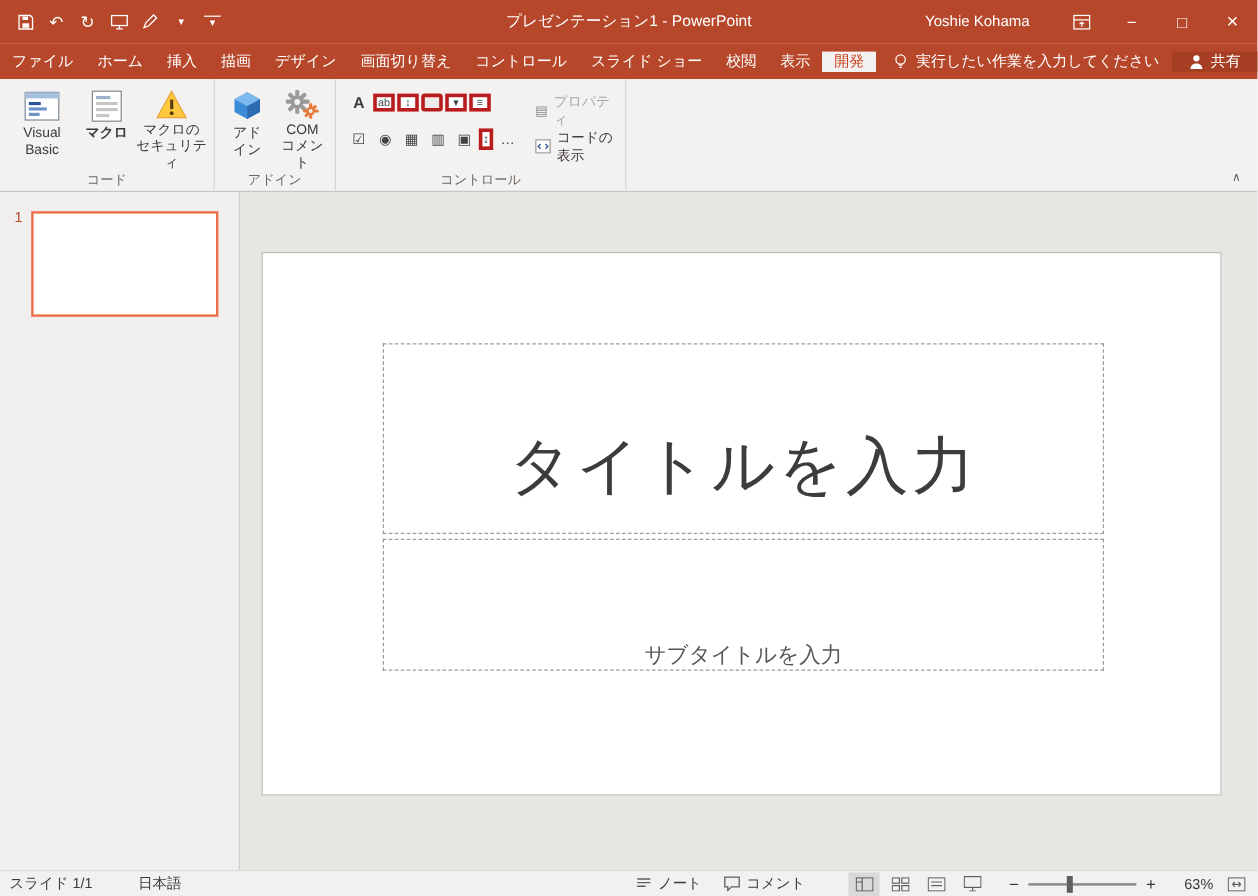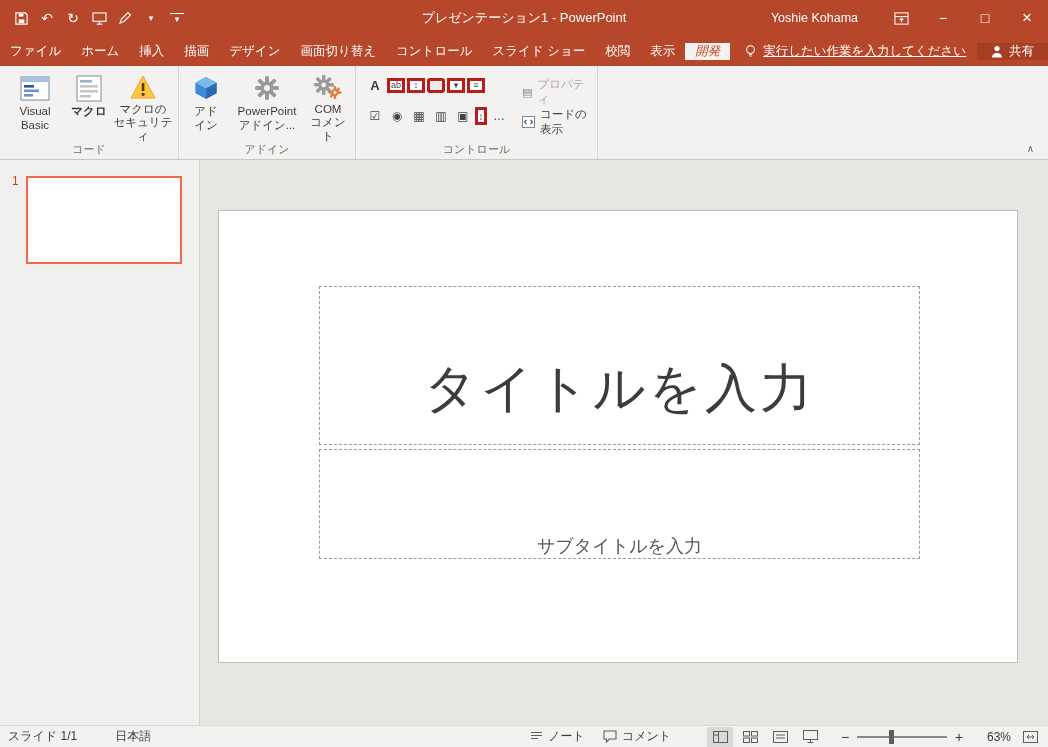--- a/index.html
+++ b/index.html
@@ -20,22 +20,22 @@
   .tb-right { margin-left:auto; display:flex; align-items:center; height:36px; }
   .user-name { font-size:12.5px; margin-right:22px; }
   .win-btn { width:42px; height:36px; display:flex; align-items:center; justify-content:center;
              font-size:14px; color:#fff; }
   .win-btn.close { font-size:17px; }
 
   
   .tabrow { position:absolute; top:36px; left:0; right:0; height:30px; background:#B7472A;
             display:flex; align-items:center; color:#fff; }
   .tab { padding:0 10px; font-size:12.5px; display:flex; align-items:center; white-space:nowrap; }
-  .tab.active { background:#F4F2F0; color:#C8441F;font-style:italic; }
-  .tellme { display:flex; align-items:center; gap:6px; font-size:12.5px; margin-left:14px; white-space:nowrap;text-decoration:underline; }
+  .tab.active { background:#F4F2F0; color:#C8441F; }
+  .tellme { display:flex; align-items:center; gap:6px; font-size:12.5px; margin-left:14px; white-space:nowrap; }
   .share-btn { margin-left:auto; background:#A53E23; display:flex; align-items:center; gap:6px;
                padding:0 14px; font-size:12.5px; }
 
   
   .ribbon { position:absolute; top:66px; left:0; right:0; height:94px; background:#F4F2F0;
             border-bottom:1px solid #C9C7C5; display:flex; }
   .rgroup { position:relative; height:100%; border-right:1px solid #D8D6D4; display:flex;
             align-items:flex-start; padding:3px 4px 16px 4px; }
   .rgroup-label { position:absolute; bottom:2px; left:0; right:0; text-align:center; font-size:11px;
                   color:#6A6866; }
@@ -227,36 +227,20 @@
         <span class="rbtn-icon">
           <svg width="26" height="26" viewBox="0 0 26 27">
               <polygon points="13,2 24,8 24,19 13,25 2,19 2,8" fill="#3C8BD9"></polygon>
               <polygon points="13,2 24,8 13,14 2,8" fill="#7CB8EC"></polygon>
               <polygon points="13,14 24,8 24,19 13,25" fill="#2B6CB0"></polygon>
             </svg>
         </span>
         <span class="rbtn-label">アド
 イン</span>
       </div>
-      <div class="rbtn ppt">
-        <span class="rbtn-icon">
-          <svg width="26" height="26" viewBox="0 0 26 26">
-              <g fill="#9A9A9A">
-                <rect x="11" y="1" width="4" height="24" rx="1.5"></rect>
-                <rect x="1" y="11" width="24" height="4" rx="1.5"></rect>
-                <rect x="11" y="1" width="4" height="24" rx="1.5" transform="rotate(45 13 13)"></rect>
-                <rect x="11" y="1" width="4" height="24" rx="1.5" transform="rotate(-45 13 13)"></rect>
-              </g>
-              <circle cx="13" cy="13" r="6.5" fill="#9A9A9A"></circle>
-              <circle cx="13" cy="13" r="3" fill="#F4F2F0"></circle>
-            </svg>
-        </span>
-        <span class="rbtn-label">PowerPoint
-アドイン...</span>
-      </div>
       <div class="rbtn">
         <span class="rbtn-icon">
           <svg width="28" height="26" viewBox="0 0 28 26">
               <g fill="#9A9A9A">
                 <rect x="8" y="1" width="3.4" height="20" rx="1.2"></rect>
                 <rect x="0" y="9" width="20" height="3.4" rx="1.2"></rect>
                 <rect x="8" y="1" width="3.4" height="20" rx="1.2" transform="rotate(45 9.7 11)"></rect>
                 <rect x="8" y="1" width="3.4" height="20" rx="1.2" transform="rotate(-45 9.7 11)"></rect>
               </g>
               <circle cx="9.7" cy="11" r="5.4" fill="#9A9A9A"></circle>

